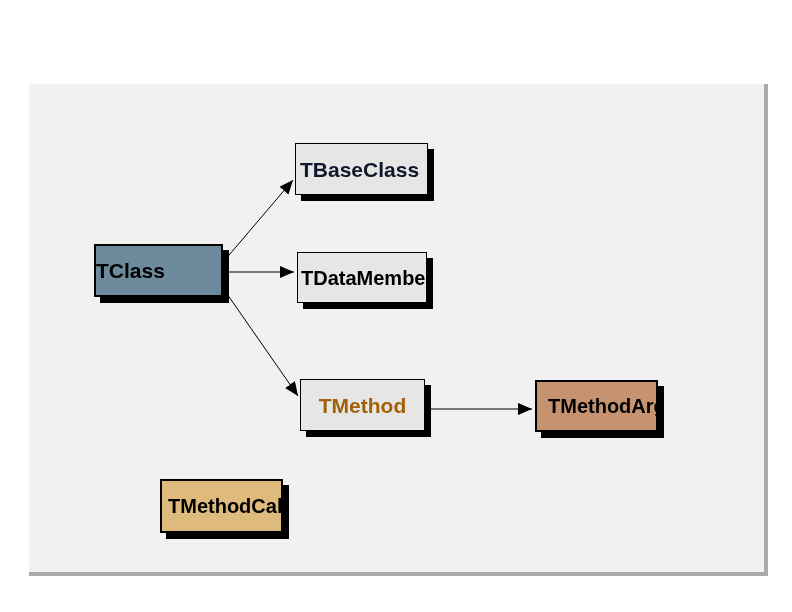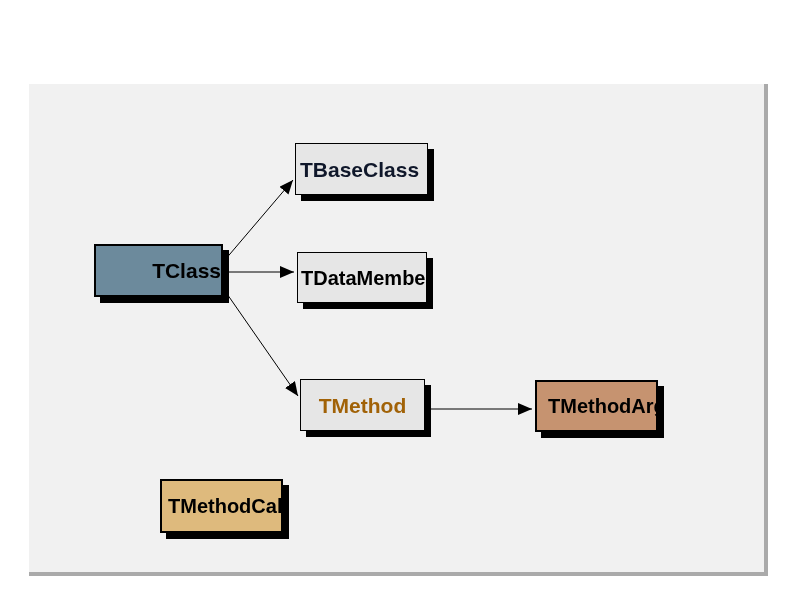--- a/index.html
+++ b/index.html
@@ -67,21 +67,21 @@
   </defs>
   <g>
       <line x1="224" y1="261" x2="293" y2="180" stroke="#000000" stroke-width="1" marker-end="url(#arrowhead)"></line>
       <line x1="224" y1="272" x2="294" y2="272" stroke="#000000" stroke-width="1" marker-end="url(#arrowhead)"></line>
       <line x1="225" y1="291" x2="298" y2="396" stroke="#000000" stroke-width="1" marker-end="url(#arrowhead)"></line>
       <line x1="426" y1="409" x2="532" y2="409" stroke="#000000" stroke-width="1" marker-end="url(#arrowhead)"></line>
     </g>
 </svg>
 
 <div class="nodes-layer">
-    <div class="node" style="left: 94px; top: 244px; width: 129px; height: 53px; background: rgb(108, 138, 156); color: rgb(0, 0, 0); border-width: 2px; font-size: 21px; justify-content: flex-end; box-shadow: rgb(0, 0, 0) 6px 6px 0px 0px;">
+    <div class="node" style="left: 94px; top: 244px; width: 129px; height: 53px; background: rgb(108, 138, 156); color: rgb(0, 0, 0); border-width: 2px; font-size: 21px; justify-content: flex-start; box-shadow: rgb(0, 0, 0) 6px 6px 0px 0px;">
       <span>TClass</span>
     </div>
     <div class="node" style="left: 295px; top: 143px; width: 133px; height: 52px; background: rgb(230, 230, 230); color: #0f172a; border-width: 1px; font-size: 21px; justify-content: flex-start; padding-left: 4px; box-shadow: rgb(0, 0, 0) 6px 6px 0px 0px;">
       <span>TBaseClass</span>
     </div>
     <div class="node" style="left: 297px; top: 252px; width: 130px; height: 51px; background: rgb(230, 230, 230); color: rgb(0, 0, 0); border-width: 1px; font-size: 20px; justify-content: flex-start; padding-left: 3px; box-shadow: rgb(0, 0, 0) 6px 6px 0px 0px;">
       <span>TDataMember</span>
     </div>
     <div class="node" style="left: 300px; top: 379px; width: 125px; height: 52px; background: rgb(230, 230, 230); color: #a16207; border-width: 1px; font-size: 21px; justify-content: center; box-shadow: rgb(0, 0, 0) 6px 6px 0px 0px;">
       <span>TMethod</span>

